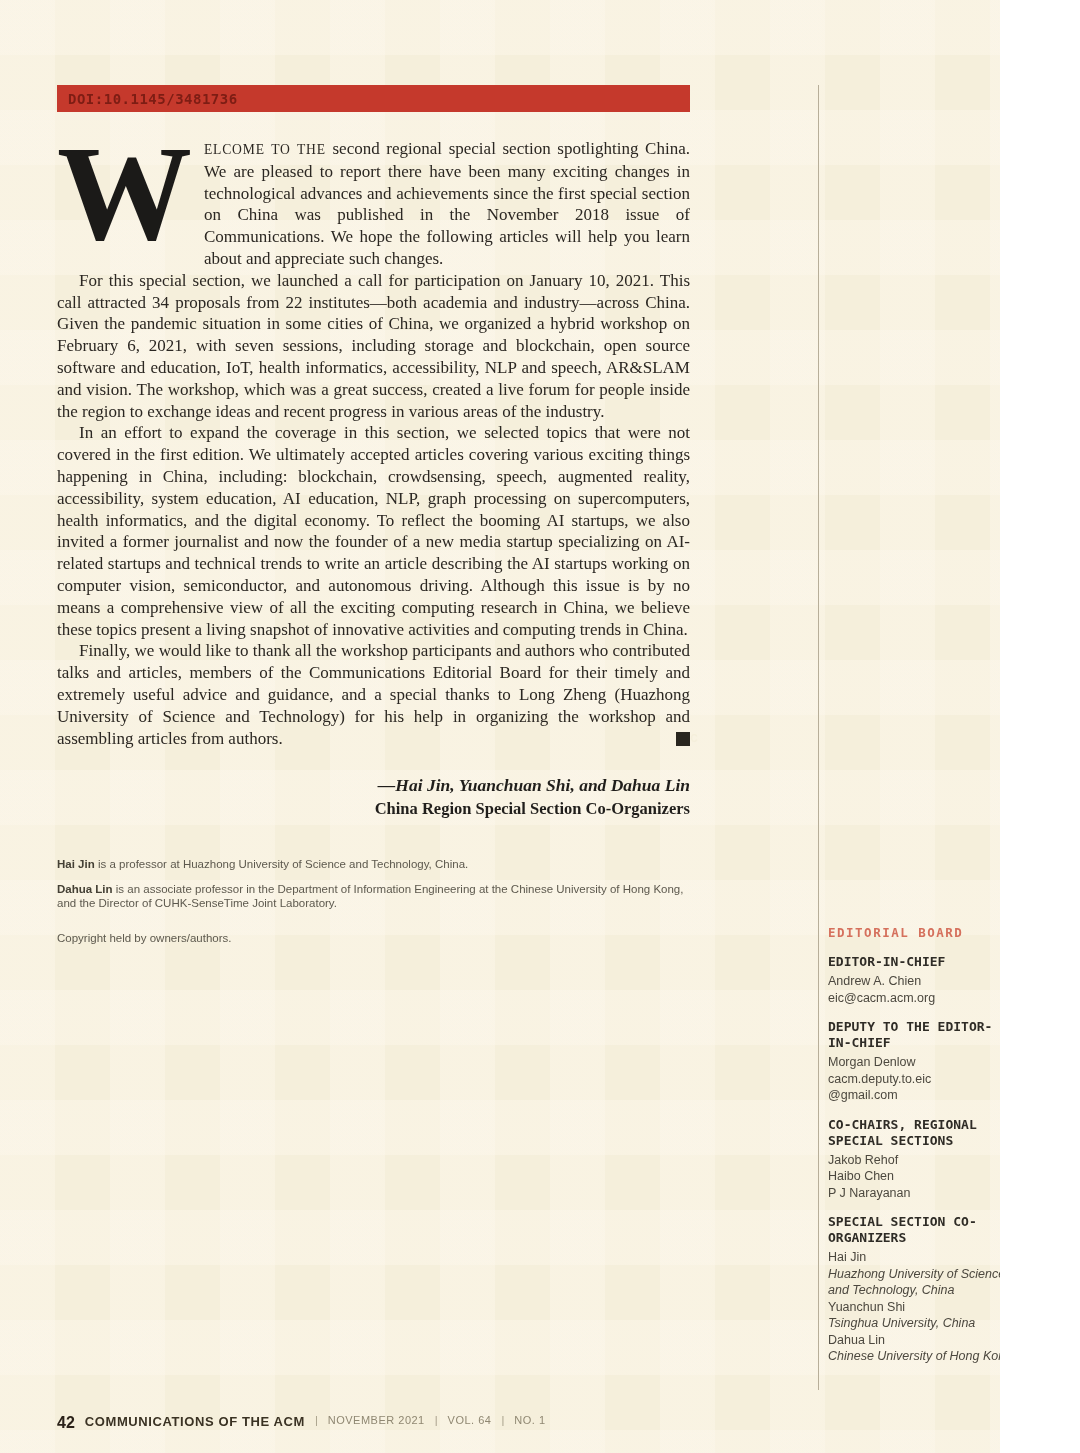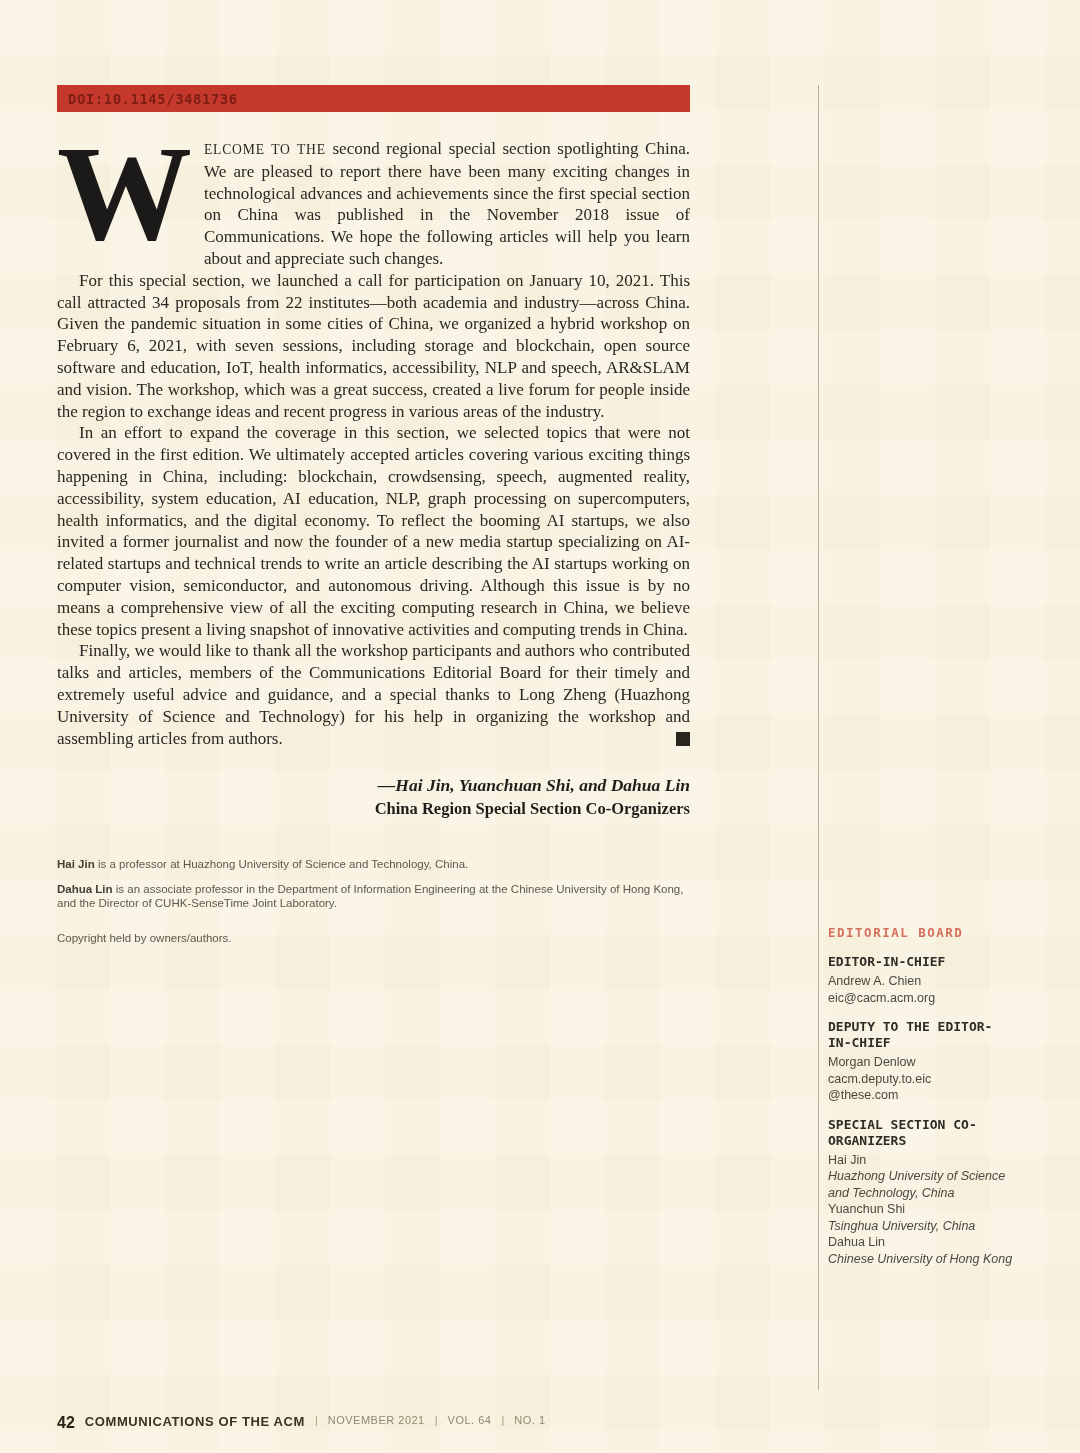--- a/index.html
+++ b/index.html
@@ -1,18 +1,18 @@
 <!DOCTYPE html>
 <html lang="en"><head>
 <meta charset="utf-8">
 <style>
   html,body { margin:0; padding:0; }
   .page {
     position: relative;
-    width: 1080px;
+    width: 1000px;
     height: 1453px;
     background-color: #f5efdb;
     background-image:
       linear-gradient(90deg, rgba(252,248,236,.45) 50%, transparent 50%),
       linear-gradient(rgba(252,248,236,.45) 50%, transparent 50%);
     background-size: 110px 110px;
     font-family: "Liberation Serif", serif;
     overflow: hidden;
   }
 
@@ -190,23 +190,29 @@
     <section class="sb-section">
       <h3>EDITOR-IN-CHIEF</h3>
       <div class="sb-line">Andrew A. Chien</div>
       <div class="sb-line">eic@cacm.acm.org</div>
     </section>
 
     <section class="sb-section">
       <h3>DEPUTY TO THE EDITOR-IN-CHIEF</h3>
       <div class="sb-line">Morgan Denlow</div>
       <div class="sb-line">cacm.deputy.to.eic</div>
-      <div class="sb-line">@these.com</div>
-    </section>
-
+      <div class="sb-line">@gmail.com</div>
+    </section>
+
+    <section class="sb-section">
+      <h3>CO-CHAIRS, REGIONAL SPECIAL SECTIONS</h3>
+      <div class="sb-line">Jakob Rehof</div>
+      <div class="sb-line">Haibo Chen</div>
+      <div class="sb-line">P J Narayanan</div>
+    </section>
 
     <section class="sb-section">
       <h3>SPECIAL SECTION CO-ORGANIZERS</h3>
       <div class="sb-line">Hai Jin</div>
       <div class="sb-line inst">Huazhong University of Science and Technology, China</div>
       <div class="sb-line">Yuanchun Shi</div>
       <div class="sb-line inst">Tsinghua University, China</div>
       <div class="sb-line">Dahua Lin</div>
       <div class="sb-line inst">Chinese University of Hong Kong</div>
     </section>

